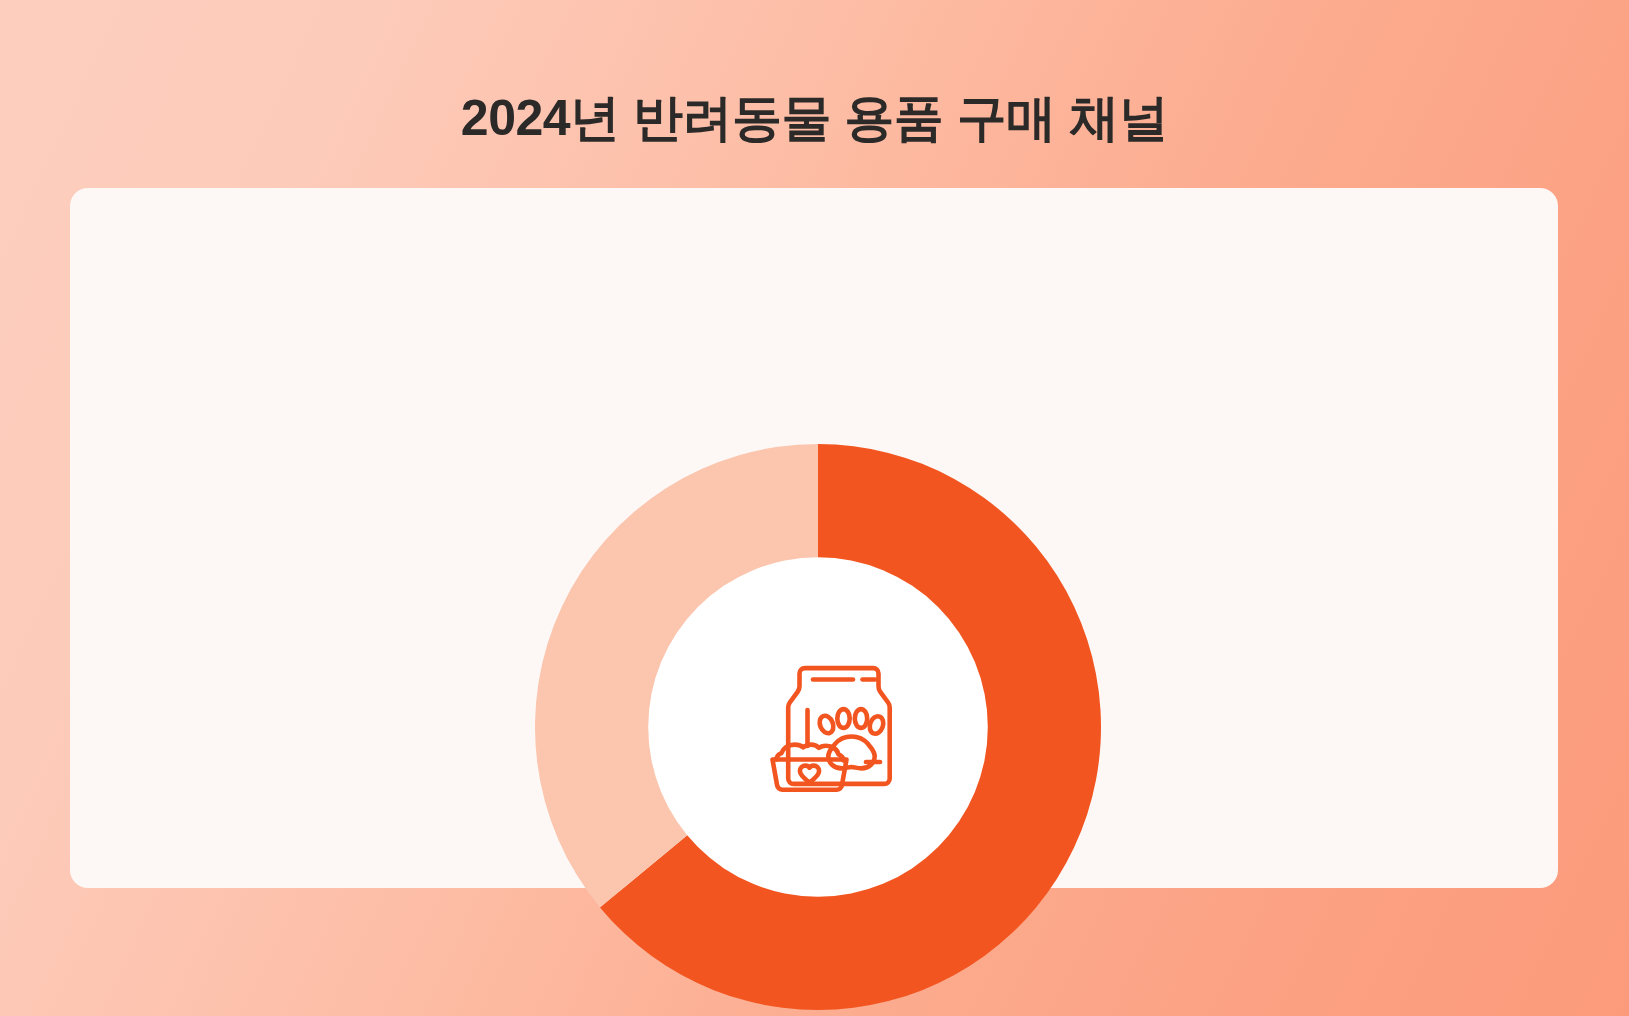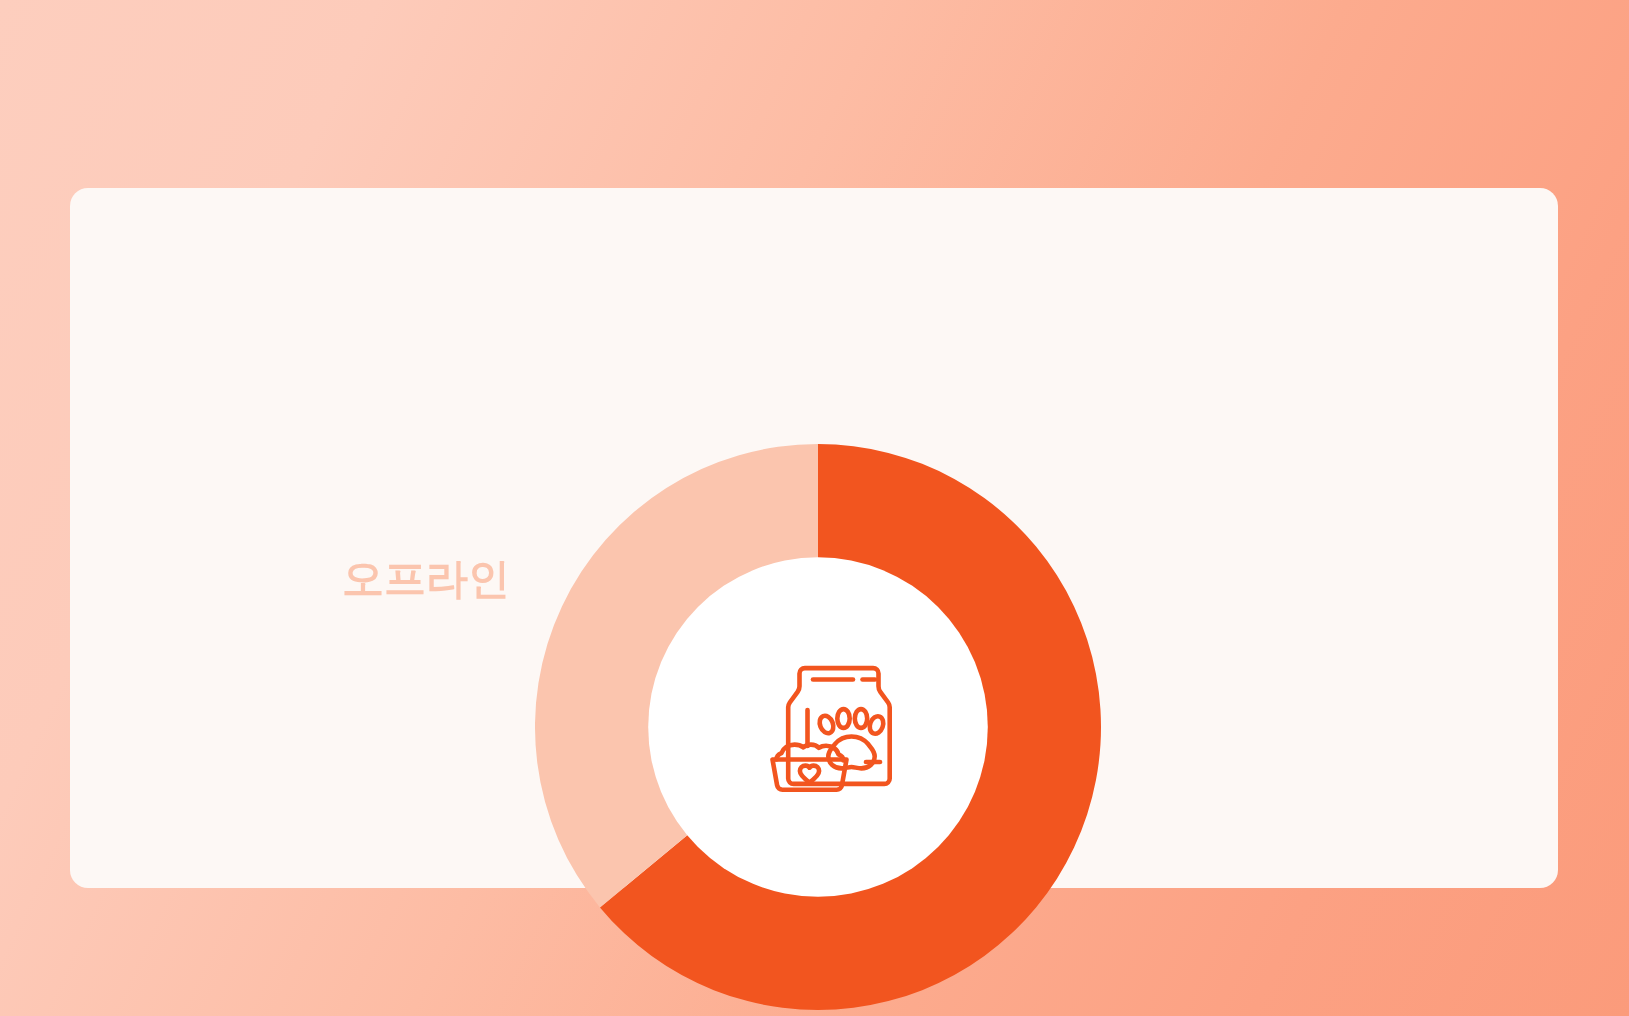--- a/index.html
+++ b/index.html
@@ -106,20 +106,21 @@
     top: 485px;
     width: 290px;
     color: #F2551F;
   }
 </style>
 </head>
 <body>
 
 <div id="stage">
 
+  <h1 id="page-title">2024년 반려동물 용품 구매 채널</h1>
 
   <div id="chart-card">
 
     <div id="donut-wrap">
       <svg id="donut-svg" viewBox="0 0 566 566">
 
         <path id="slice-online" fill="#F2551F" d="M 283 283 L 283.00 0.00 A 283 283 0 1 1 64.94 463.39 Z"></path>
 
         <path id="slice-offline" fill="#FBC5AE" d="M 283 283 L 64.94 463.39 A 283 283 0 0 1 283.00 0.00 Z"></path>
 
@@ -148,18 +149,17 @@
 
         <path d="M20.5 119.5c0-2.8 2-5 4.9-6.3 1.8-5 7-8.6 13.2-8.6 3.3 0 6.4 1 8.8 2.8 1.9-1.7 4.6-2.8 7.5-2.8 3.2 0 6.1 1.2 8 3.2 2-1.3 4.5-2 7.2-2 6.2 0 11.3 3.7 12.3 8.5 3 1.2 5 3.5 5 6.2"></path>
 
         <path d="M16.5 119.5h74l-4.6 25.8c-.5 2.6-2.7 4.5-5.3 4.5H26.4c-2.6 0-4.8-1.9-5.3-4.5L16.5 119.5z"></path>
 
         <path d="M53.5 142.5c-6.2-4.5-9.6-7.6-9.6-11.4 0-3.1 2.4-5.5 5.5-5.5 1.8 0 3.3.8 4.1 2.1.8-1.3 2.3-2.1 4.1-2.1 3.1 0 5.5 2.4 5.5 5.5 0 3.8-3.4 6.9-9.6 11.4z"></path>
       </svg>
     </div>
 
     <div id="label-offline" class="seg-label">
-      <span class="seg-name">오프라인</span>
     </div>
 
 
   </div>
 </div>
 
 </body></html>

